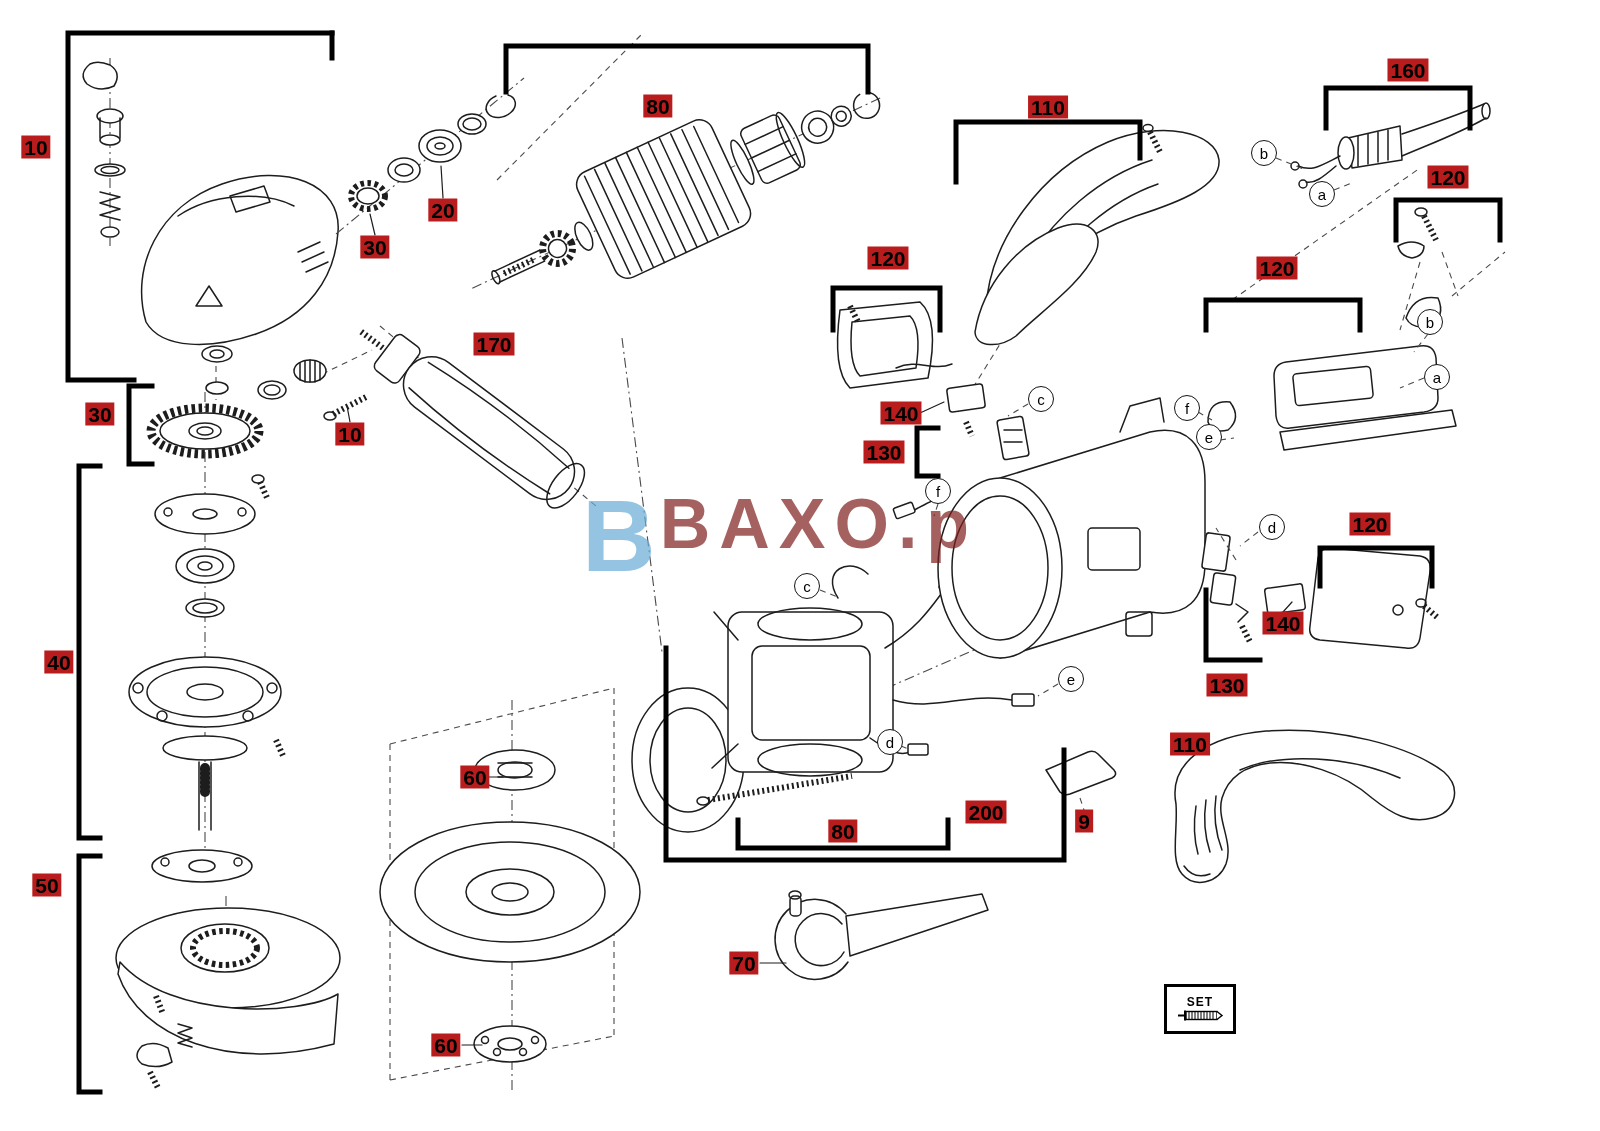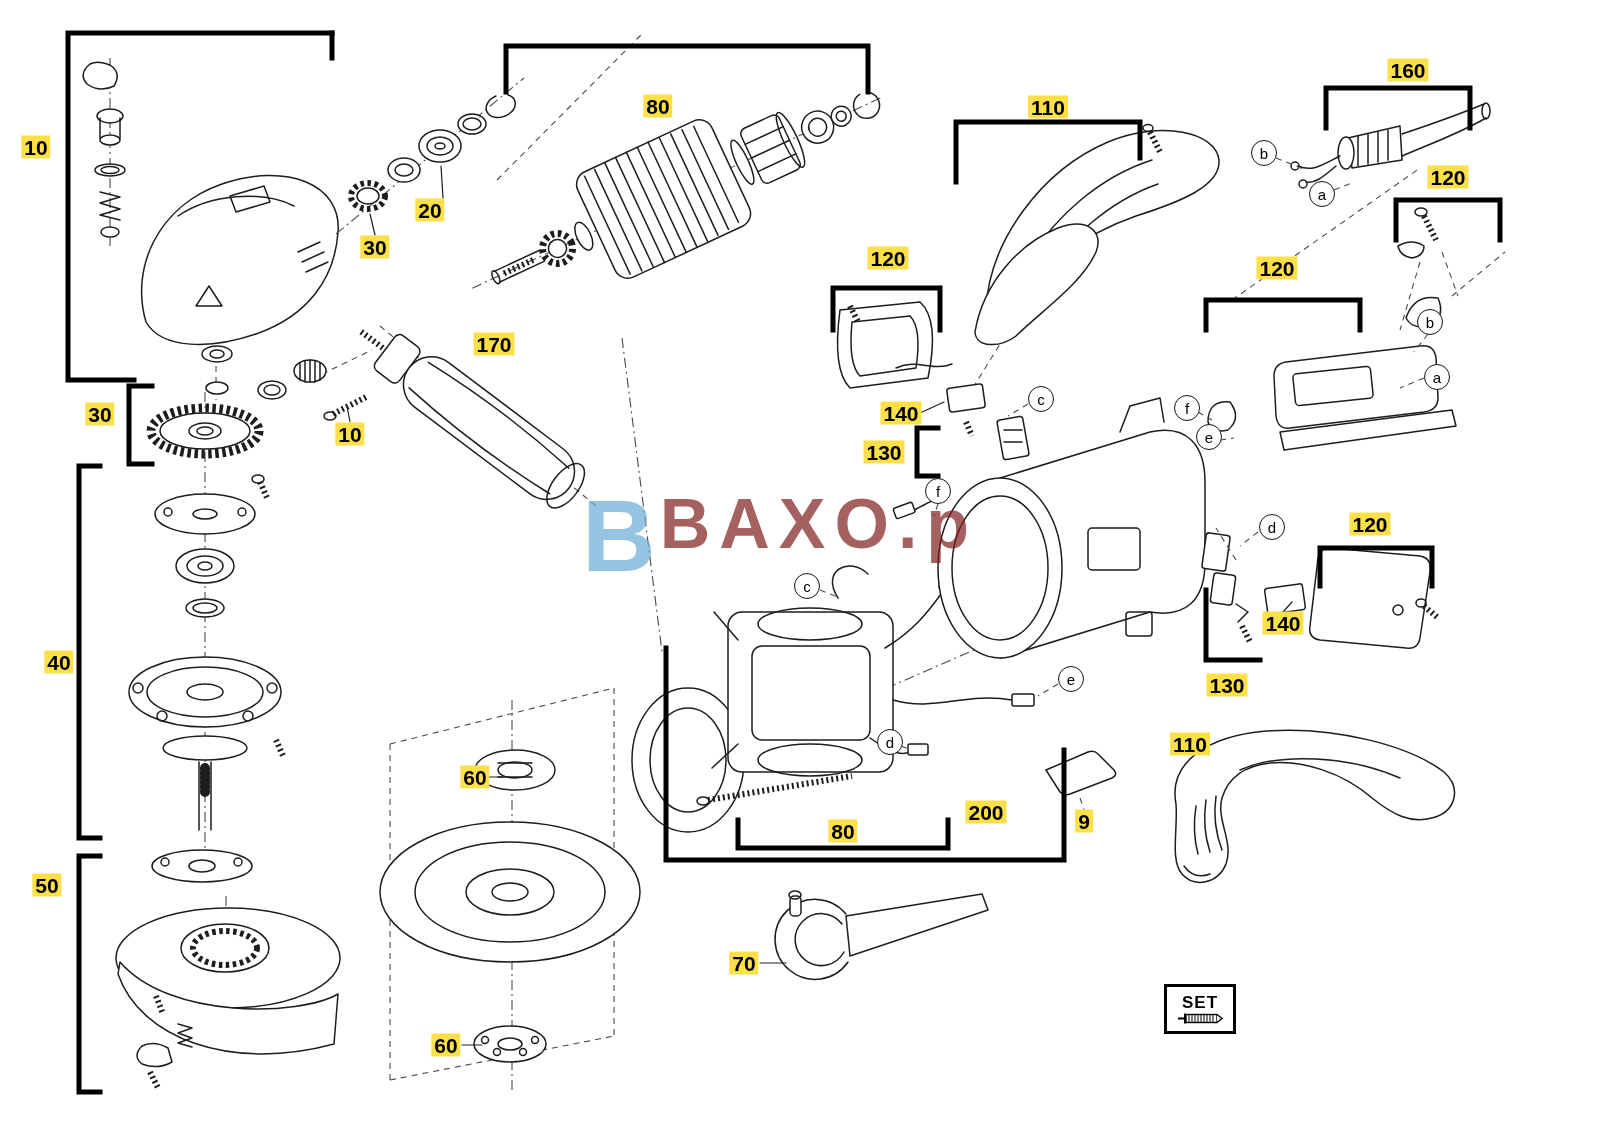--- a/index.html
+++ b/index.html
@@ -9,27 +9,27 @@
   svg.diagram{position:absolute;left:0;top:0;z-index:1}
   
   .ln{stroke:#1d1d1d;fill:none;stroke-width:1.5;stroke-linecap:round;stroke-linejoin:round}
   .wfill{fill:#fff;stroke:#1d1d1d;stroke-width:1.5;stroke-linejoin:round}
   .th{stroke:#000;fill:none;stroke-width:5;stroke-linecap:square;stroke-linejoin:miter}
   .dsh{stroke:#4a4a4a;fill:none;stroke-width:1.1;stroke-dasharray:10 4 2 4}
   .d2{stroke:#4a4a4a;fill:none;stroke-width:1.1;stroke-dasharray:6 5}
   .teeth{stroke:#1d1d1d;fill:none;stroke-dasharray:3.5 3.5}
   .thr{stroke:#1d1d1d;fill:none;stroke-dasharray:2 3;stroke-width:6}
   
-  .lbl{position:absolute;transform:translate(-50%,-50%);font-weight:bold;font-size:21px;line-height:1;background:#fde047;padding:1px 3px;z-index:3;white-space:nowrap}
+  .lbl{position:absolute;transform:translate(-50%,-50%);font-weight:bold;font-size:21px;line-height:1;background:#b91c1c;padding:1px 3px;z-index:3;white-space:nowrap}
   .co{position:absolute;transform:translate(-50%,-50%);width:26px;height:26px;border:1.6px solid #141414;border-radius:50%;background:#fff;display:flex;align-items:center;justify-content:center;font-size:15px;line-height:1;z-index:3}
   .watermark{position:absolute;left:582px;top:488px;display:flex;align-items:flex-start;z-index:2;opacity:.7;pointer-events:none}
   .wm-logo{font-size:102px;font-weight:bold;color:#67acd6;line-height:.95;margin-right:4px}
   .wm-text{font-size:70px;font-weight:bold;color:#7f1d1d;letter-spacing:9px;line-height:1.05}
   .set-box{position:absolute;left:1164px;top:984px;width:72px;height:50px;border:3px solid #000;background:#fff;z-index:3;display:flex;flex-direction:column;align-items:center;justify-content:center;gap:1px}
-  .set-label{font-weight:bold;font-size:17px;letter-spacing:1px;line-height:1}
+  .set-label{font-weight:bold;font-size:12px;letter-spacing:1px;line-height:1}
 </style>
 </head>
 <body>
 
 <div class="stage">
 
 <svg class="diagram" width="1600" height="1131" viewBox="0 0 1600 1131" xmlns="http://www.w3.org/2000/svg">
 
   <g>
     <path class="d2" d="M497 180 L642 34"></path>
@@ -325,21 +325,21 @@
   <div class="watermark">
     <span class="wm-logo">B</span>
     <span class="wm-text">BAXO.p</span>
   </div>
 
   <div class="lbl" style="left:36px;top:147px">10</div>
   <div class="lbl" style="left:658px;top:106px">80</div>
   <div class="lbl" style="left:1048px;top:107px">110</div>
   <div class="lbl" style="left:1408px;top:70px">160</div>
   <div class="lbl" style="left:1448px;top:177px">120</div>
-  <div class="lbl" style="left:430px;top:210px">20</div>
+  <div class="lbl" style="left:443px;top:210px">20</div>
   <div class="lbl" style="left:375px;top:247px">30</div>
   <div class="lbl" style="left:888px;top:258px">120</div>
   <div class="lbl" style="left:1277px;top:268px">120</div>
   <div class="lbl" style="left:100px;top:414px">30</div>
   <div class="lbl" style="left:350px;top:434px">10</div>
   <div class="lbl" style="left:494px;top:344px">170</div>
   <div class="lbl" style="left:901px;top:413px">140</div>
   <div class="lbl" style="left:884px;top:452px">130</div>
   <div class="lbl" style="left:59px;top:662px">40</div>
   <div class="lbl" style="left:1370px;top:524px">120</div>

